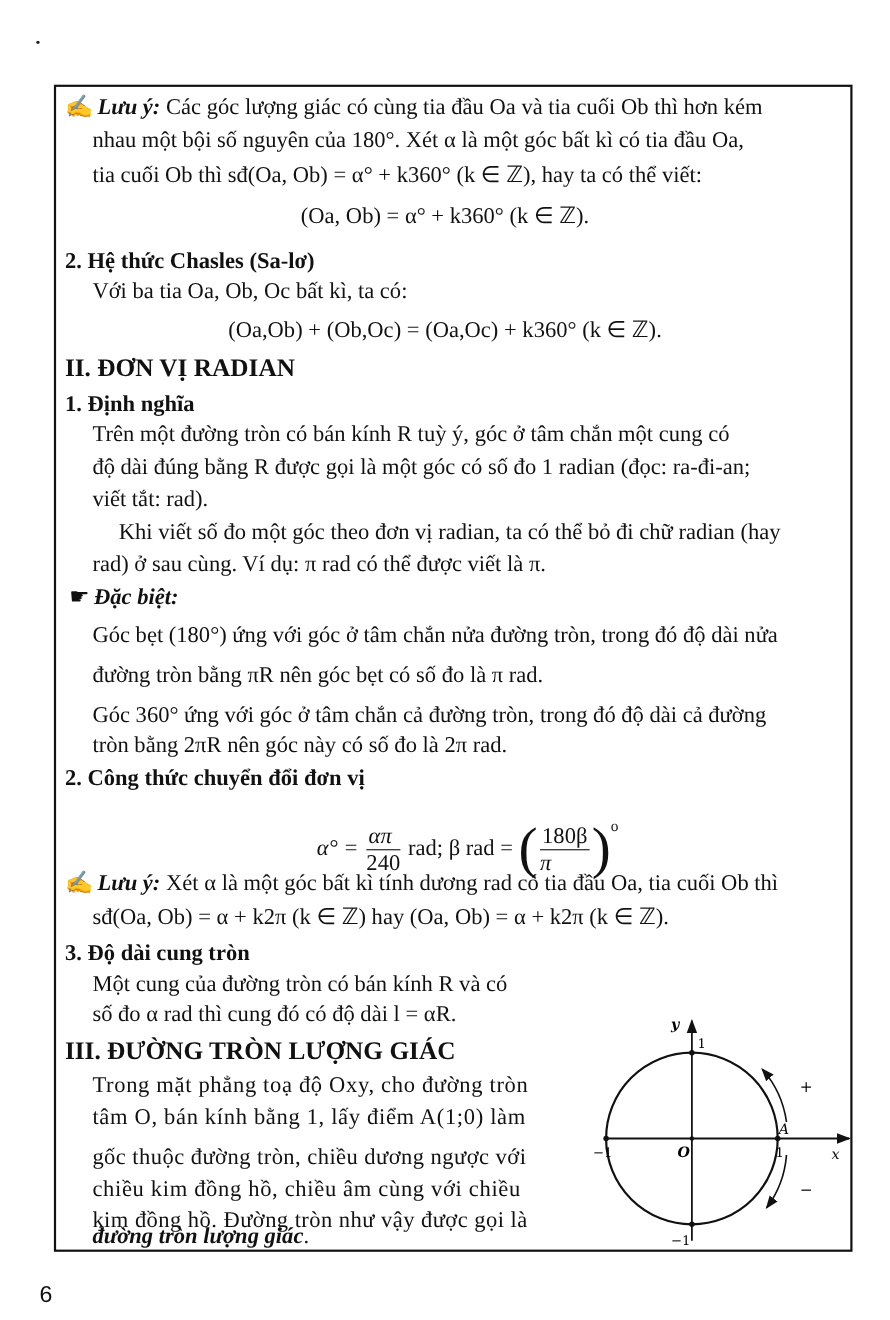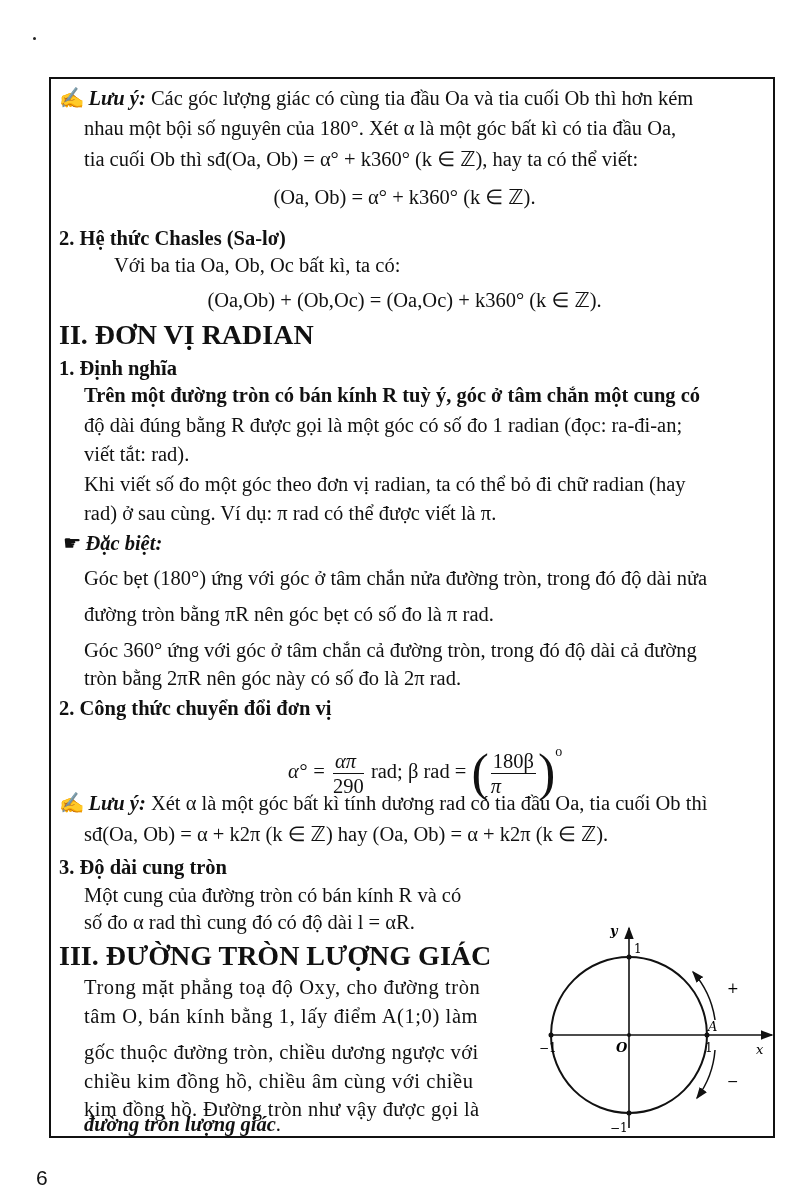--- a/index.html
+++ b/index.html
@@ -4,21 +4,21 @@
 <style>
   html, body { margin: 0; padding: 0; background: #ffffff; }
   body { width: 809px; height: 1200px; position: relative; overflow: hidden;
          font-family: "Liberation Serif", serif; color: #111; }
   .dot { position: absolute; left: 33px; top: 37px; width: 3px; height: 3px; background:#222; border-radius:50%; }
   .frame { position: absolute; left: 49px; top: 77px; width: 726px; height: 1061px;
            border: 2px solid #111; box-sizing: border-box; }
   .line { position: absolute; font-size: 20.5px; line-height: 24px; white-space: nowrap; }
   .ind { left: 84px; }
   .h { left: 59px; font-weight: bold; }
-  .h1 { font-size: 28px; }
+  .h1 { font-size: 23px; }
   .i { font-style: italic; }
   .bi { font-weight: bold; font-style: italic; }
   .center { left: 0; width: 809px; text-align: center; }
   .icon { display: inline-block; font-style: normal; font-weight: normal; margin-right: 4px; }
   .frac { display: inline-block; vertical-align: middle; text-align: left; margin: 0 2px; }
   .frac .n { display: block; border-bottom: 1.5px solid #111; padding: 0 2px; line-height: 24px; }
   .frac .d { display: block; line-height: 24px; }
   .paren { font-size: 52px; font-weight: 100; vertical-align: middle; line-height: 40px; }
   .pagenum { position: absolute; left: 36px; top: 1166px; font-family: "Liberation Sans", sans-serif; font-size: 21px; }
   svg text { font-family: "DejaVu Serif", serif; }
@@ -31,45 +31,45 @@
 
 <div class="line" style="left:59px; top:86px;">
   <span class="icon">✍</span><span class="bi">Lưu ý:</span>
   <span>Các góc lượng giác có cùng tia đầu Oa và tia cuối Ob thì hơn kém</span>
 </div>
 <div class="line ind" style="top:116px;">nhau một bội số nguyên của 180°. Xét α là một góc bất kì có tia đầu Oa,</div>
 <div class="line ind" style="top:147px;">tia cuối Ob thì sđ(Oa, Ob) = α° + k360° (k ∈ ℤ), hay ta có thể viết:</div>
 <div class="line center" style="top:185px;">(Oa, Ob) = α° + k360° (k ∈ ℤ).</div>
 
 <div class="line h" style="top:226px;">2. Hệ thức Chasles (Sa-lơ)</div>
-<div class="line ind" style="top:253px;margin-left:30px;">Với ba tia Oa, Ob, Oc bất kì, ta có:</div>
+<div class="line ind" style="top:253px;">Với ba tia Oa, Ob, Oc bất kì, ta có:</div>
 <div class="line center" style="top:288px;">(Oa,Ob) + (Ob,Oc) = (Oa,Oc) + k360° (k ∈ ℤ).</div>
 
 <div class="line h h1" style="top:323px;">II. ĐƠN VỊ RADIAN</div>
 <div class="line h" style="top:356px;">1. Định nghĩa</div>
-<div class="line ind" style="top:383px;font-weight:bold;">Trên một đường tròn có bán kính R tuỳ ý, góc ở tâm chắn một cung có</div>
+<div class="line ind" style="top:383px;">Trên một đường tròn có bán kính R tuỳ ý, góc ở tâm chắn một cung có</div>
 <div class="line ind" style="top:413px;">độ dài đúng bằng R được gọi là một góc có số đo 1 radian (đọc: ra-đi-an;</div>
 <div class="line ind" style="top:442px;">viết tắt: rad).</div>
-<div class="line ind" style="top:472px;">Khi viết số đo một góc theo đơn vị radian, ta có thể bỏ đi chữ radian (hay</div>
+<div class="line ind" style="top:472px;margin-left:24px;">Khi viết số đo một góc theo đơn vị radian, ta có thể bỏ đi chữ radian (hay</div>
 <div class="line ind" style="top:501px;">rad) ở sau cùng. Ví dụ: π rad có thể được viết là π.</div>
 
 <div class="line" style="left:63px; top:531px;">
   <span class="icon">☛</span><span class="bi">Đặc biệt:</span>
 </div>
 <div class="line ind" style="top:566px;">Góc bẹt (180°) ứng với góc ở tâm chắn nửa đường tròn, trong đó độ dài nửa</div>
 <div class="line ind" style="top:602px;">đường tròn bằng πR nên góc bẹt có số đo là π rad.</div>
 <div class="line ind" style="top:638px;">Góc 360° ứng với góc ở tâm chắn cả đường tròn, trong đó độ dài cả đường</div>
 <div class="line ind" style="top:666px;">tròn bằng 2πR nên góc này có số đo là 2π rad.</div>
 
 <div class="line h" style="top:696px;">2. Công thức chuyển đổi đơn vị</div>
 <div class="line" style="left:288px; top:722px; line-height:60px;">
   <span class="i">α° =</span>
   <span class="frac">
     <span class="n i">απ</span>
-    <span class="d">290</span>
+    <span class="d">240</span>
   </span>
   <span>rad; β rad =</span>
   <span class="paren">(</span><span class="frac">
     <span class="n">180β</span>
     <span class="d i">π</span>
   </span><span class="paren">)</span><sup style="vertical-align: 22px; font-size:14px;">o</sup>
 </div>
 
 <div class="line" style="left:59px; top:791px;">
   <span class="icon">✍</span><span class="bi">Lưu ý:</span>

